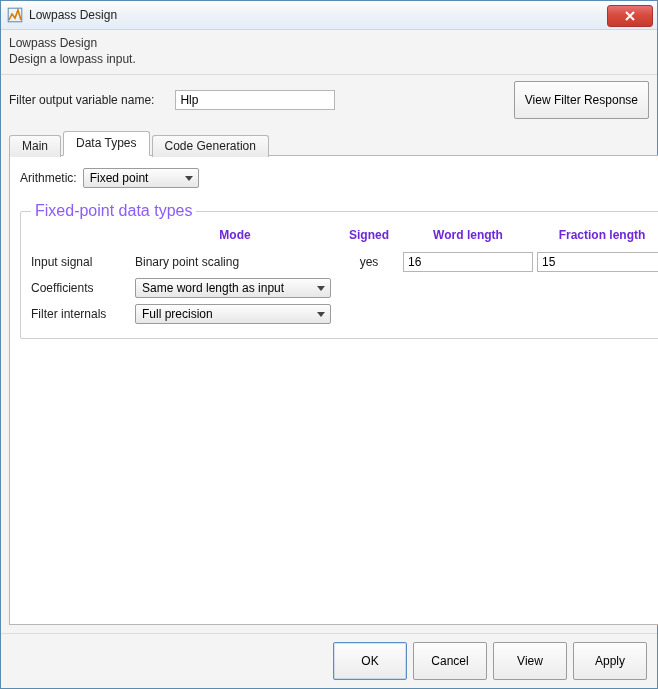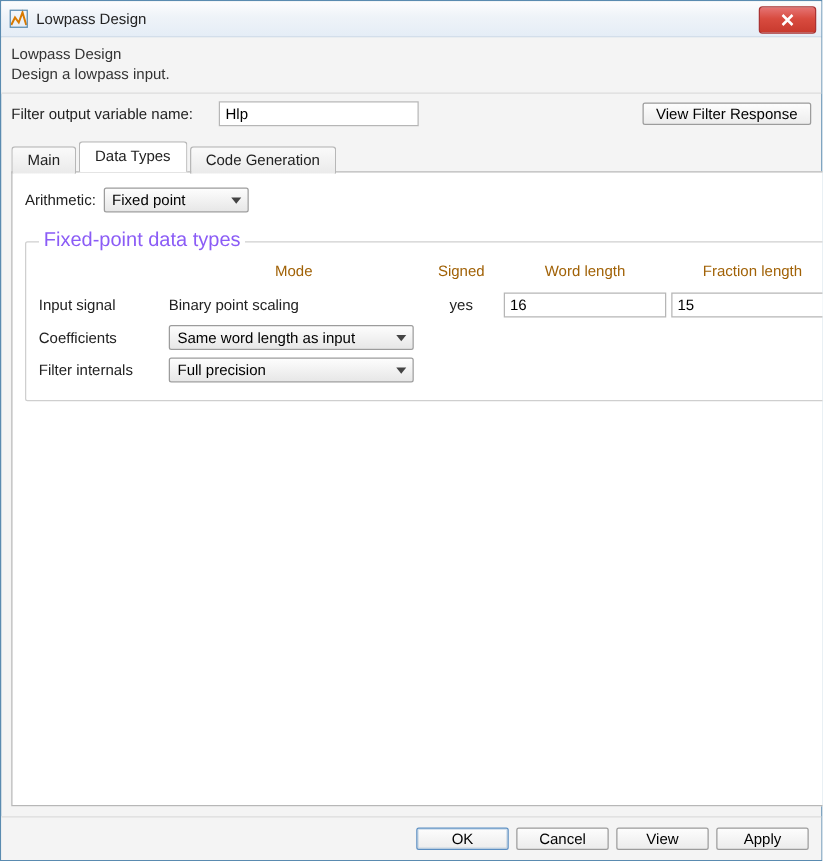--- a/index.html
+++ b/index.html
@@ -9,35 +9,35 @@
 .titlebar .title{flex:1;font-size:12px;color:#222}
 .close-btn{width:44px;height:20px;margin:2px 4px 0 0;border:1px solid #a33;border-radius:3px;background:linear-gradient(#e57373,#d84b3f 45%,#c83a2e);display:flex;align-items:center;justify-content:center;cursor:pointer}
 .close-btn svg{stroke:#fff;stroke-width:2}
 .top-block{padding:6px 8px 8px 8px;border-bottom:1px solid #dcdcdc;background:#f4f4f4}
 .top-block .hdr{font-size:12px;color:#333;margin-bottom:2px}
 .top-block .sub{font-size:12px;color:#333}
 .row-filtername{display:flex;align-items:center;padding:6px 8px 6px 8px;gap:21px}
 .row-filtername label{white-space:nowrap}
 .txt{height:20px;border:1px solid #b6b6b6;background:#fff;padding:0 4px;font:inherit;box-sizing:border-box}
 .spacer{flex:1}
-.btn{height:18px;border:1px solid #9c9c9c;background:linear-gradient(#fdfdfd,#ececec);border-radius:2px;font:inherit;padding:0 10px;cursor:pointer}
+.btn{height:38px;border:1px solid #9c9c9c;background:linear-gradient(#fdfdfd,#ececec);border-radius:2px;font:inherit;padding:0 10px;cursor:pointer}
 .tabs{padding:6px 8px 0 8px}
 .tabbar{display:flex;align-items:flex-end;position:relative;z-index:2}
 .tab{border:1px solid #b7b7b7;border-bottom:none;background:linear-gradient(#fafafa,#eaeaea);padding:3px 12px 4px 12px;margin-right:2px;border-top-left-radius:3px;border-top-right-radius:3px;font-size:12px;cursor:pointer;position:relative;top:1px}
 .tab.active{background:#fff;border-bottom:1px solid #fff;padding-top:4px;padding-bottom:5px;top:0;z-index:3}
 .tabpage-wrap{padding:0 8px 8px 8px;flex:1;display:flex}
 .tabpage{flex:1;border:1px solid #b7b7b7;background:#fff;position:relative;margin-top:-1px;padding:12px 10px 10px 10px;box-sizing:border-box}
 .arith-row{display:flex;align-items:center;gap:6px;margin-bottom:14px}
 .select{height:20px;border:1px solid #9c9c9c;background:linear-gradient(#fdfdfd,#e7e7e7);font:inherit;padding:0 18px 0 6px;border-radius:2px;appearance:none;-webkit-appearance:none;position:relative;cursor:pointer}
 .select-wrap{position:relative;display:inline-block}
 .select-wrap::after{content:"";position:absolute;right:6px;top:50%;margin-top:-2px;width:0;height:0;border-left:4px solid transparent;border-right:4px solid transparent;border-top:5px solid #444;pointer-events:none}
 fieldset.group{border:1px solid #cfcfcf;border-radius:2px;padding:8px 10px 14px 10px;margin:0}
 fieldset.group legend{padding:0 4px;font-size:16px;color:#8b5cf6}
 .grid{display:grid;grid-template-columns:100px 200px 60px 130px 130px;row-gap:6px;column-gap:4px;align-items:center}
-.grid .hdr-cell{color:#a16207;text-align:left;font-weight:normal;padding-bottom:4px}
+.grid .hdr-cell{color:#6d28d9;text-align:left;font-weight:bold;padding-bottom:4px}
 .grid .hdr-cell.center{text-align:center}
 .numcell .txt{width:100%}
 .buttonbar{display:flex;justify-content:flex-end;gap:6px;padding:8px 10px;border-top:1px solid #dcdcdc;background:#f4f4f4}
 .buttonbar .btn{min-width:74px}
 .btn.primary{border-color:#5b8ec2;box-shadow:0 0 0 1px rgba(91,142,194,.25) inset}
 </style>
 </head>
 <body>
 
 <div class="window">

